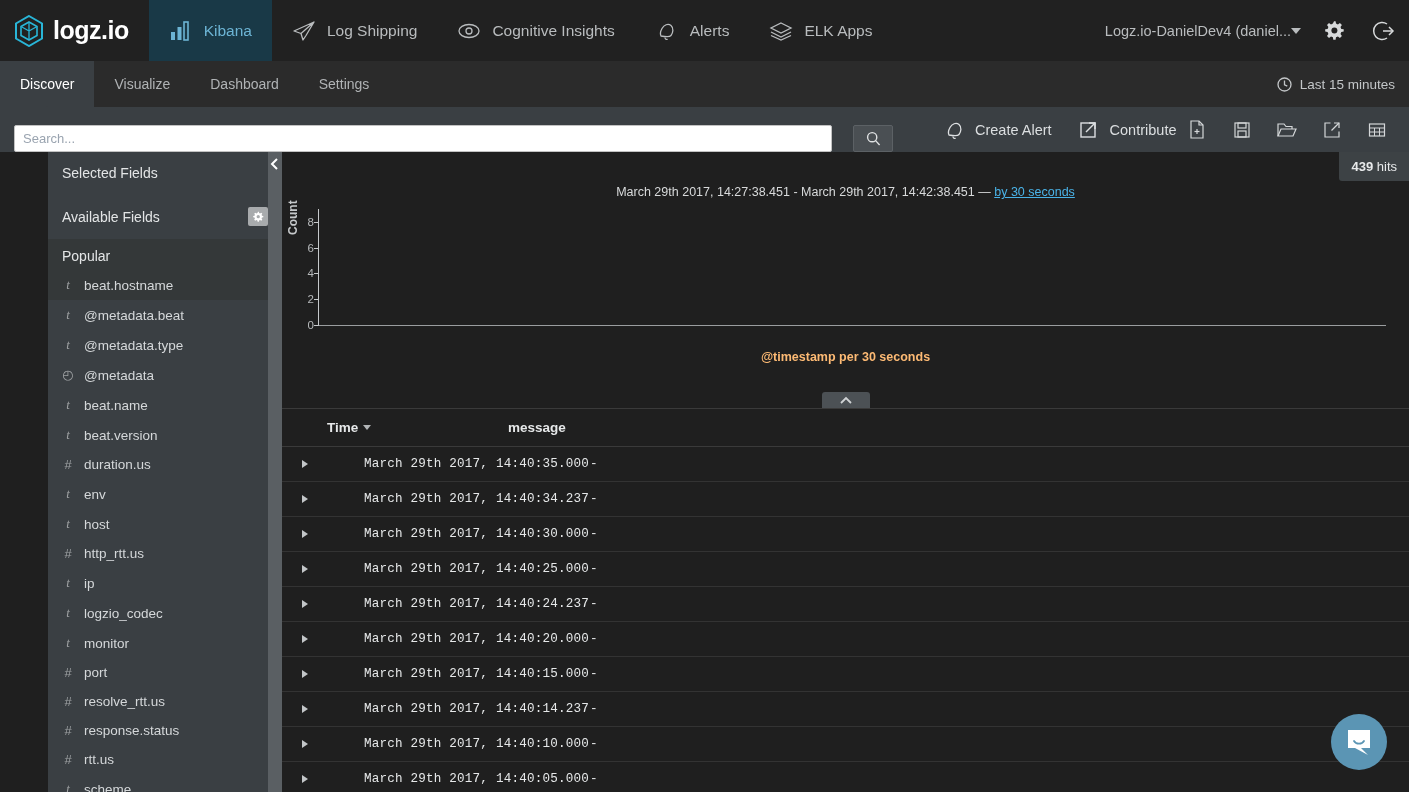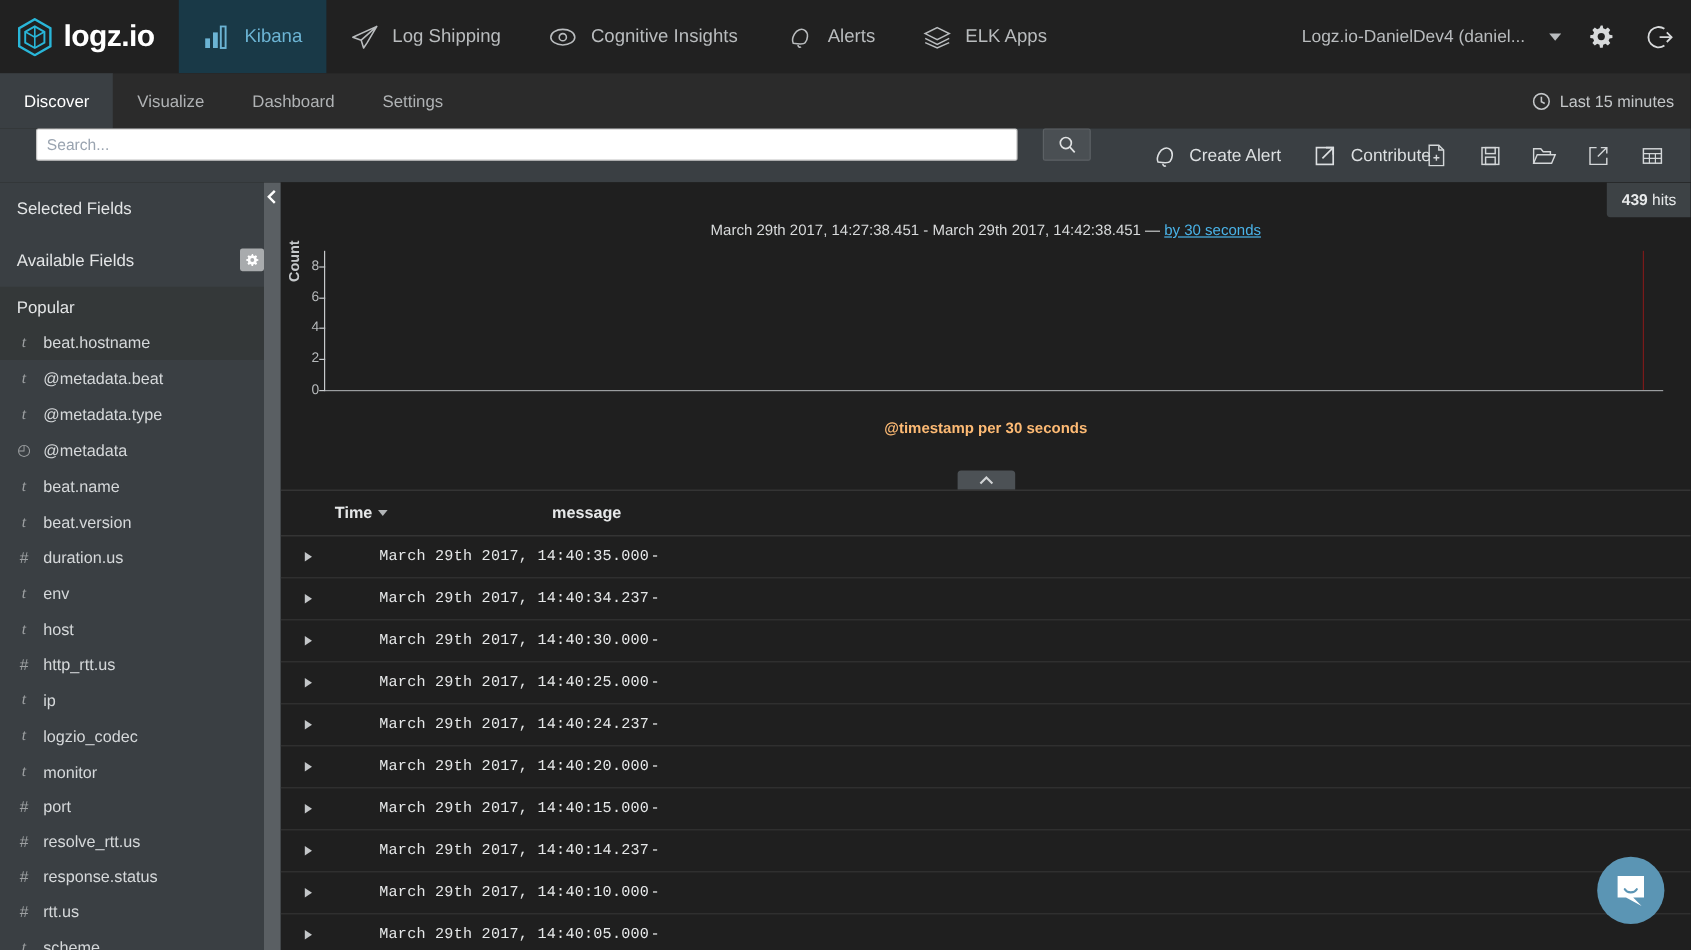--- a/index.html
+++ b/index.html
@@ -30,21 +30,21 @@
     color: #b9bcbe; font-size: 15.5px;
   }
   .nav-item.active { background: #193947; color: #6cb4d4; }
   .nav-item.active .nav-label { color: #6cb4d4; }
   .nav-icon { display: flex; align-items: center; justify-content: center; width: 24px; height: 24px; }
   .nav-right {
     position: absolute; right: 0; top: 0; height: 61px;
     display: flex; align-items: center; gap: 0;
   }
   .account {
-    display: flex; align-items: center; gap: 20px;
+    display: flex; align-items: center; gap: 0;
     color: #b9bcbe; font-size: 14.5px; padding: 0 8px; cursor: pointer;
   }
   .caret-down {
     width: 0; height: 0;
     border-left: 5px solid transparent; border-right: 5px solid transparent;
     border-top: 6px solid #b9bcbe;
   }
   .icon-btn {
     width: 50px; height: 61px; display: flex;
     align-items: center; justify-content: center; cursor: pointer;
@@ -69,21 +69,21 @@
   }
   .timepicker {
     position: absolute; right: 14px; top: 0; height: 46px;
     display: flex; align-items: center; gap: 8px;
     font-size: 13.5px; color: #c3c6c8; cursor: pointer;
   }
 
   
   .searchrow {
     height: 45px; background: #3a3f43;
-    display: flex; align-items: flex-start; padding: 0 30px;
+    display: flex; align-items: flex-end; padding: 0 14px;
     position: relative; gap: 17px;
   }
   .search-input {
     width: 818px; height: 27px;
     background: #fff; border: 1px solid #c2c2c2; border-radius: 2px;
     padding: 0 8px; font-size: 13px; color: #333;
     font-family: "Liberation Sans", sans-serif; outline: none;
   }
   .search-input::placeholder { color: #9aa4b0; }
   .search-btn {
@@ -102,21 +102,21 @@
     width: 45px; height: 45px; display: flex;
     align-items: center; justify-content: center; cursor: pointer;
   }
 
   
   .body { display: flex; height: 640px; }
 
   
   .sidebar {
     width: 234px; background: #3a3f43; flex-shrink: 0;
-    height: 640px; overflow: hidden; position: relative;
+    height: 640px; overflow: hidden; position: relative; margin-left: 48px;
   }
   .sb-head {
     padding: 13px 14px; font-size: 14px; color: #e3e5e6;
     display: flex; align-items: center; justify-content: space-between;
   }
   .gear-box {
     width: 20px; height: 19px; background: #a8abad; border-radius: 2px;
     display: flex; align-items: center; justify-content: center; cursor: pointer;
   }
   .sb-section {

